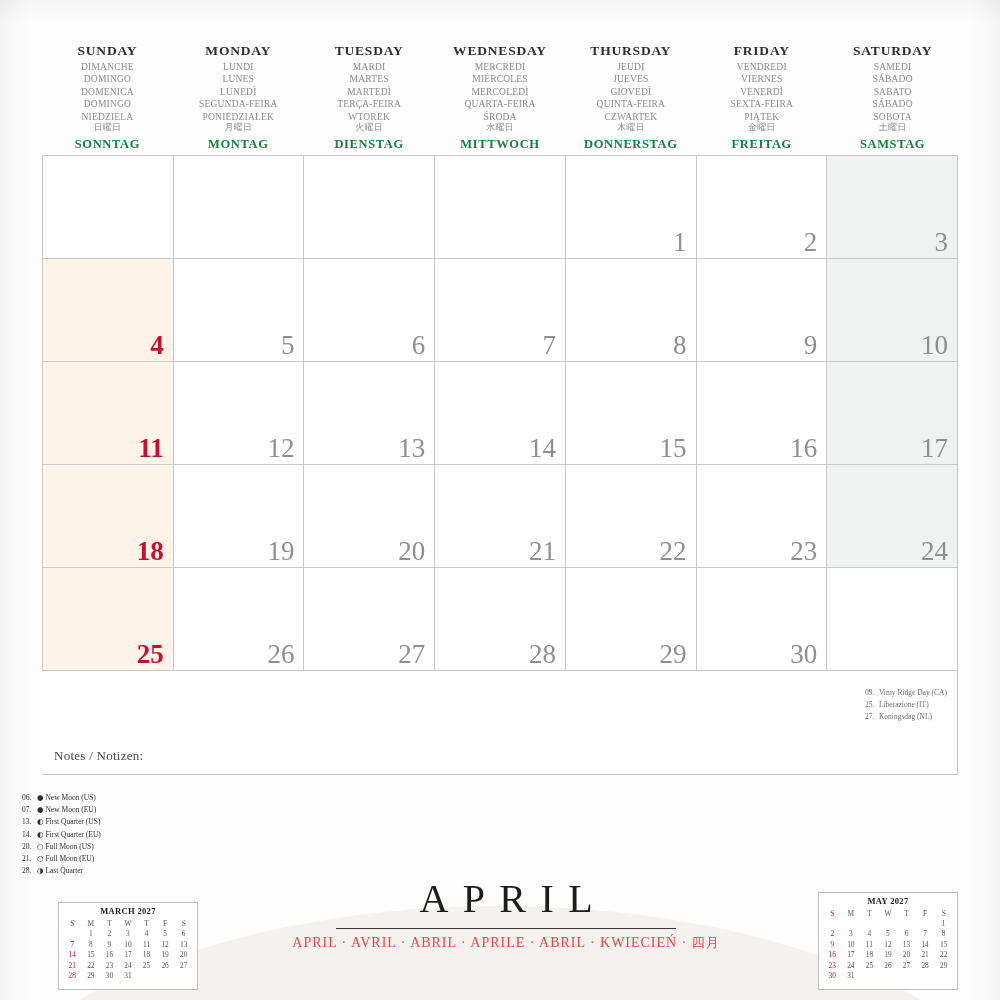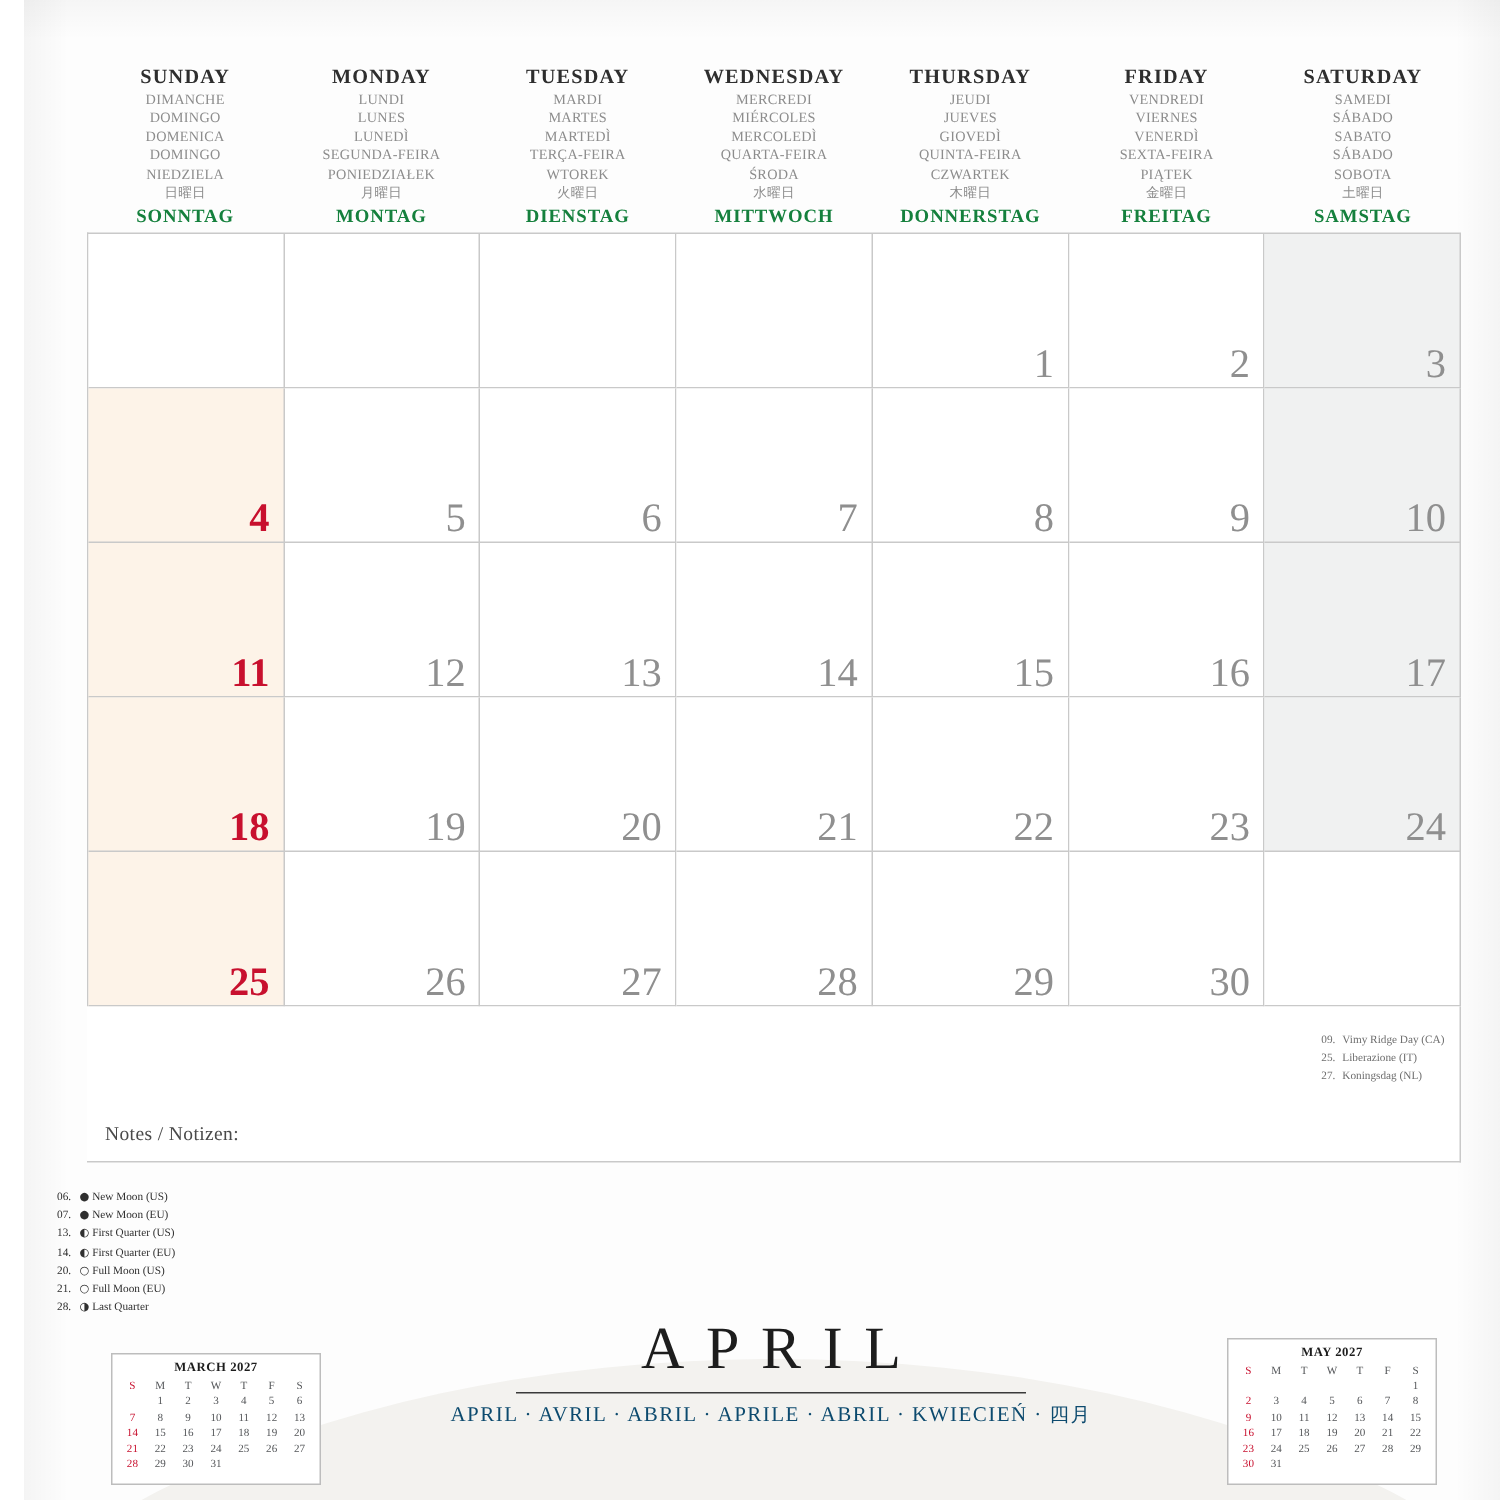--- a/index.html
+++ b/index.html
@@ -7,21 +7,20 @@
     width:1000px;height:1000px;
     background:#ffffff;
     font-family:"Liberation Serif", serif;
     color:#3a3a3a;
     position:relative;
     overflow:hidden;
   }
   .page{
     position:absolute;inset:0;
     background:#fdfdfd;
-    margin-left:16px;
   }
   
   .page::before{
     content:"";position:absolute;left:0;top:0;width:100%;height:100%;
     background:
       linear-gradient(to right, rgba(0,0,0,0.035) 0px, rgba(0,0,0,0) 30px),
       linear-gradient(to left, rgba(0,0,0,0.035) 0px, rgba(0,0,0,0) 30px),
       linear-gradient(to bottom, rgba(0,0,0,0.03) 0px, rgba(0,0,0,0) 26px);
     pointer-events:none;
   }
@@ -39,21 +38,21 @@
     line-height:1.0;
     padding-bottom:4px;
   }
   .dow .en{
     font-size:13.5px;letter-spacing:.06em;font-weight:bold;color:#2e2e2e;
     margin-bottom:3px;
   }
   .dow .alt{
     font-size:9.5px;letter-spacing:.02em;color:#8c8c8c;line-height:1.32;
   }
-  .dow .alt .cjk{font-family:Liberation Serif, serif;font-size:9px;}
+  .dow .alt .cjk{font-family:Liberation Mono, monospace;font-size:9px;}
   .dow .de{
     font-size:12.5px;letter-spacing:.05em;font-weight:bold;color:#15803d;
     margin-top:3px;
   }
 
   
   .grid{
     border-left:1px solid #c9c9c9;
     border-top:1px solid #c9c9c9;
   }
@@ -126,21 +125,21 @@
   }
   .monthtitle .big{
     font-size:40px;letter-spacing:.36em;color:#1d1d1d;
     font-family:"Liberation Serif", serif;
     padding-left:.36em;
   }
   .rule{
     width:340px;height:1px;background:#3a3a3a;margin:6px auto 5px;
   }
   .monthtitle .sub{
-    font-size:14px;letter-spacing:.07em;color:#0c4a6e;
+    font-size:14px;letter-spacing:.07em;color:#ef4444;
   }
   .monthtitle .sub .cjk{font-family:"DejaVu Sans", sans-serif;font-size:13px;}
 
   
   .mini{
     position:absolute;bottom:10px;
     width:140px;
     background:#ffffff;
     border:1px solid #bdbdbd;
     padding:3px 4px 8px;

